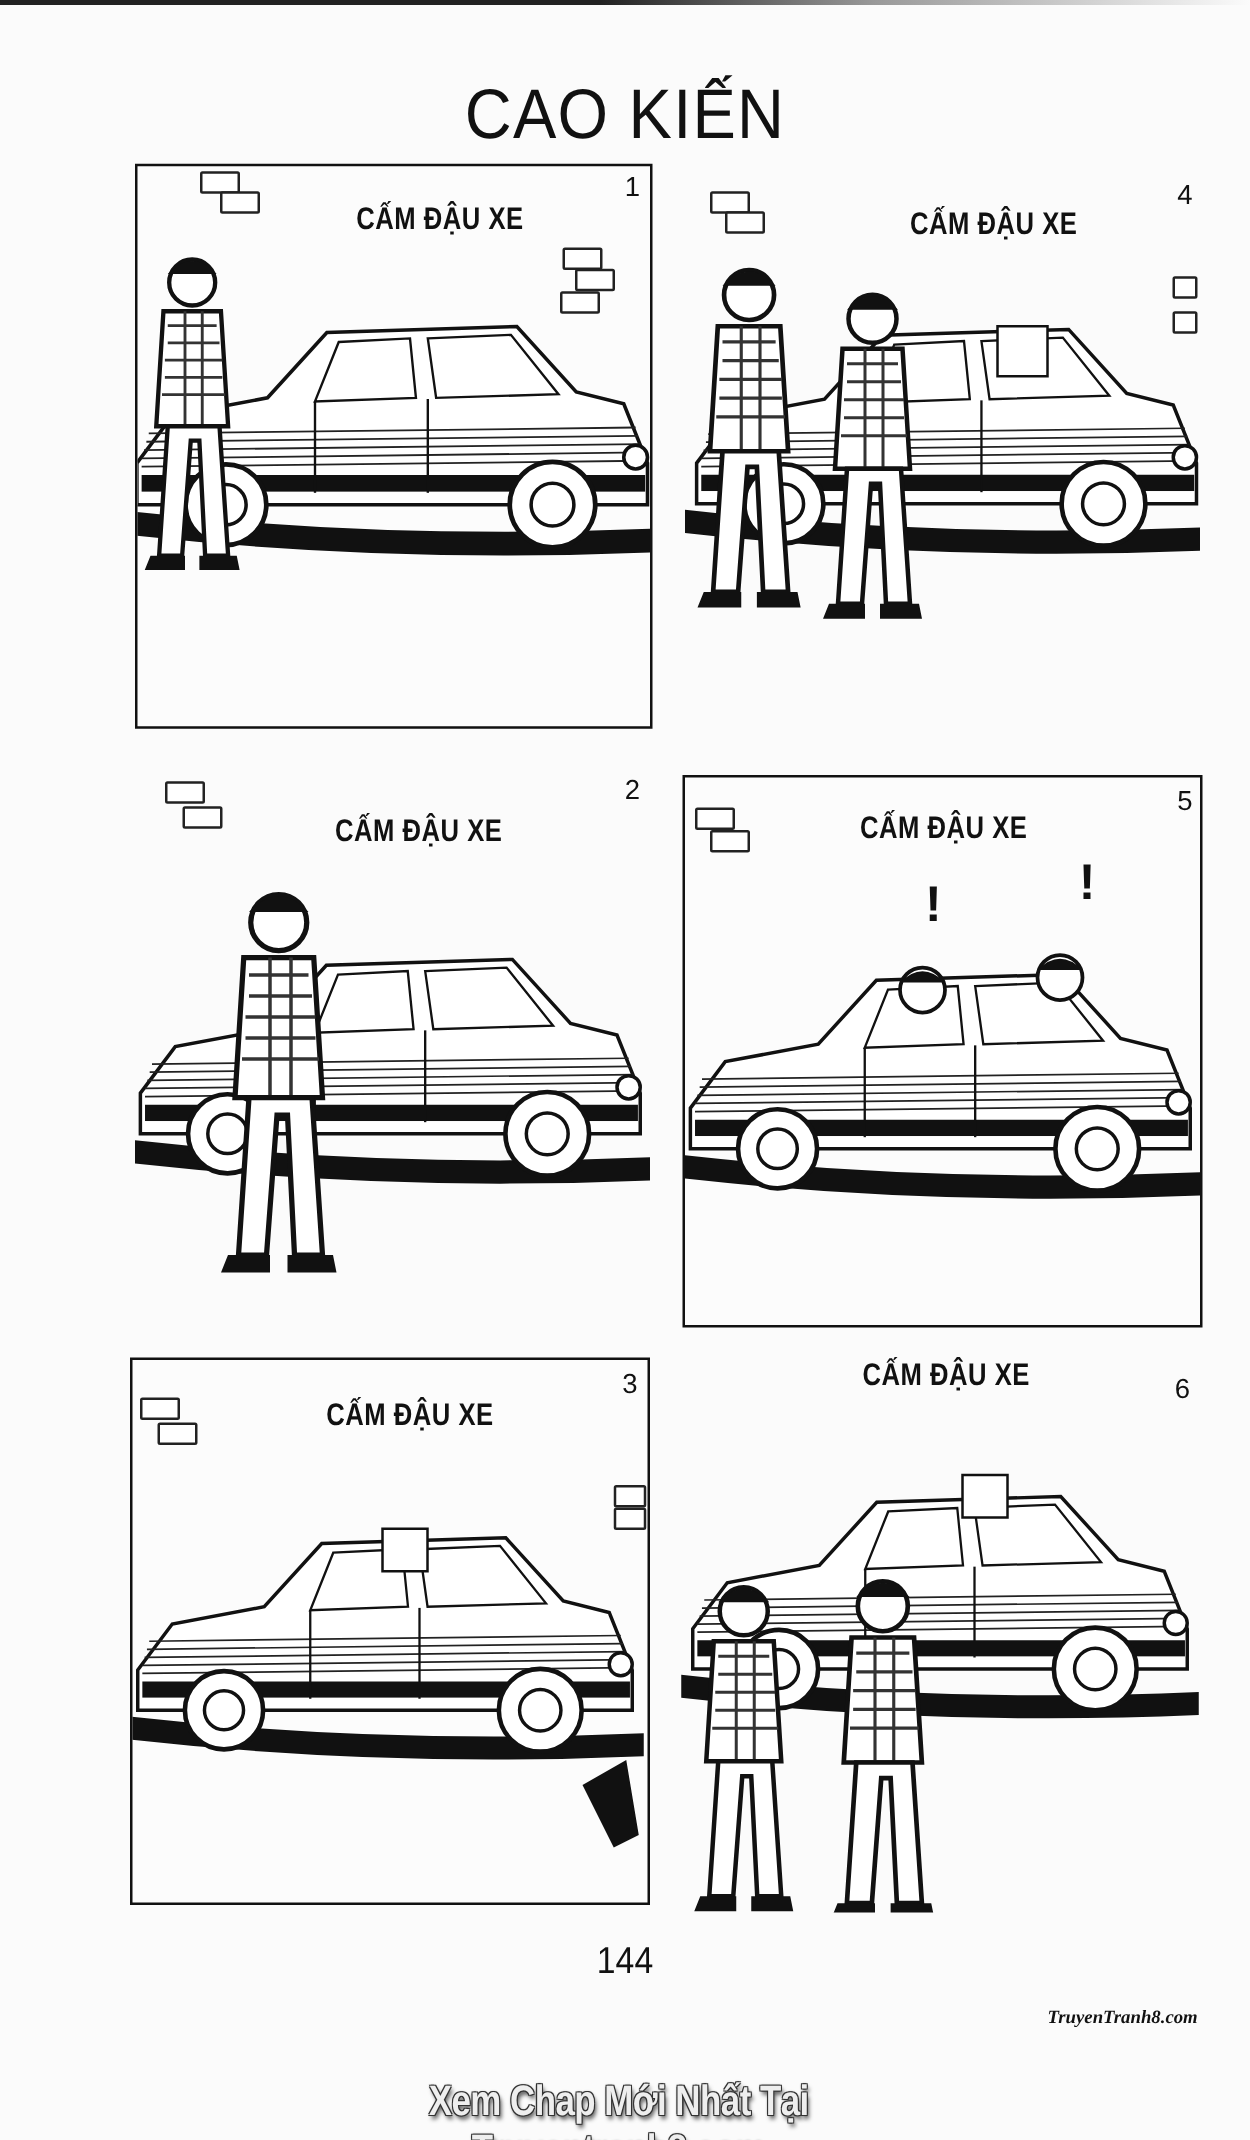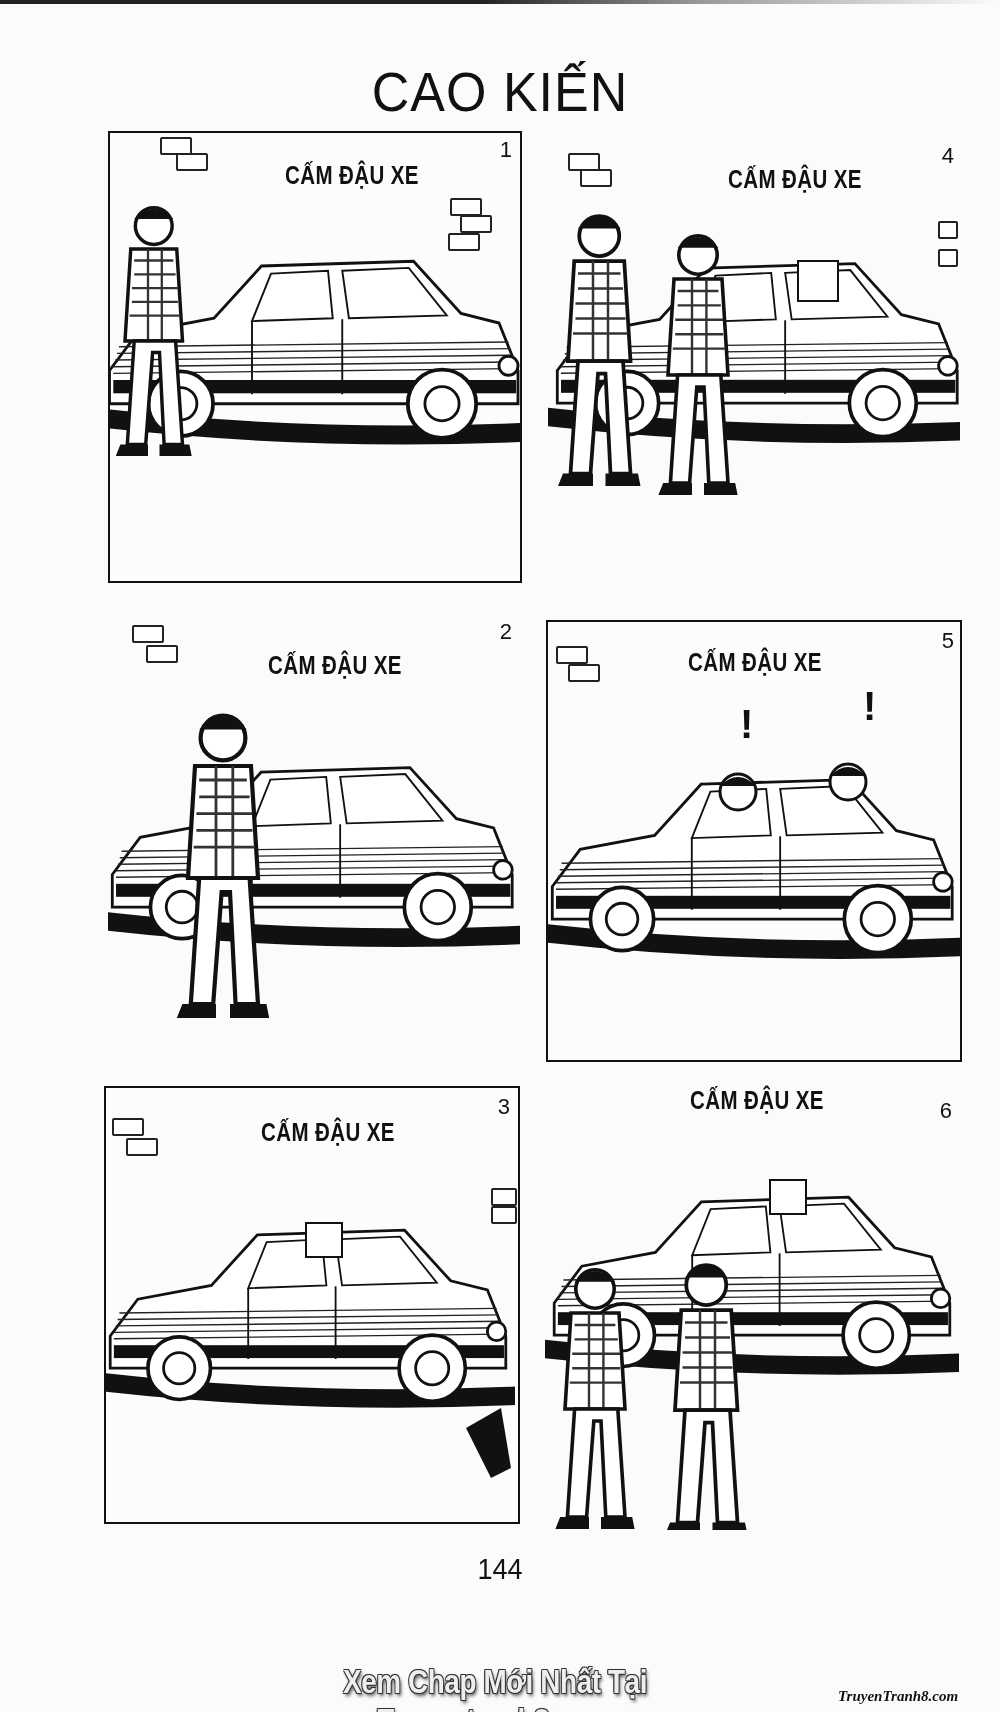--- a/index.html
+++ b/index.html
@@ -8,21 +8,21 @@
   .title{position:absolute;left:0;width:1000px;top:62px;text-align:center;font-size:52px;font-weight:400;letter-spacing:1px;font-family:"Liberation Sans",sans-serif;transform:scaleY(1.08);}
   .panel{position:absolute;}
   .panel.boxed{border:2px solid #111;background:#fcfcfc;}
   .sign{position:absolute;font-family:"Liberation Sans",sans-serif;font-weight:700;font-size:25px;letter-spacing:0.5px;transform:scaleX(0.82);transform-origin:left center;white-space:nowrap;}
   .num{position:absolute;font-size:22px;font-weight:400;}
   .brick{position:absolute;width:28px;height:14px;border:2px solid #222;border-radius:2px;background:#fff;}
   .art{position:absolute;left:0;top:0;}
   .pagenum{position:absolute;left:0;width:1000px;top:1552px;text-align:center;font-size:30px;transform:scaleX(0.9);}
   .watermark{position:absolute;left:170px;top:1662px;width:650px;text-align:center;font-size:34px;font-weight:700;color:#eee;letter-spacing:-0.5px;
      text-shadow:0 0 2px #333,1px 1px 0 #333,-1px -1px 0 #333,1px -1px 0 #333,-1px 1px 0 #333,2px 3px 4px #555;transform:scaleX(0.82);transform-origin:center;}
-  .logo{position:absolute;left:838px;top:1688px;font-family:"Liberation Serif",serif;font-style:italic;font-weight:700;font-size:15px;color:#111;}
+  .logo{position:absolute;left:838px;top:1606px;font-family:"Liberation Serif",serif;font-style:italic;font-weight:700;font-size:15px;color:#111;}
 </style>
 </head>
 <body>
 
 <div class="topbar"></div>
 <div class="title">CAO KIẾN</div>
 
 <svg width="0" height="0" style="position:absolute">
   <defs>
     <g id="car">

